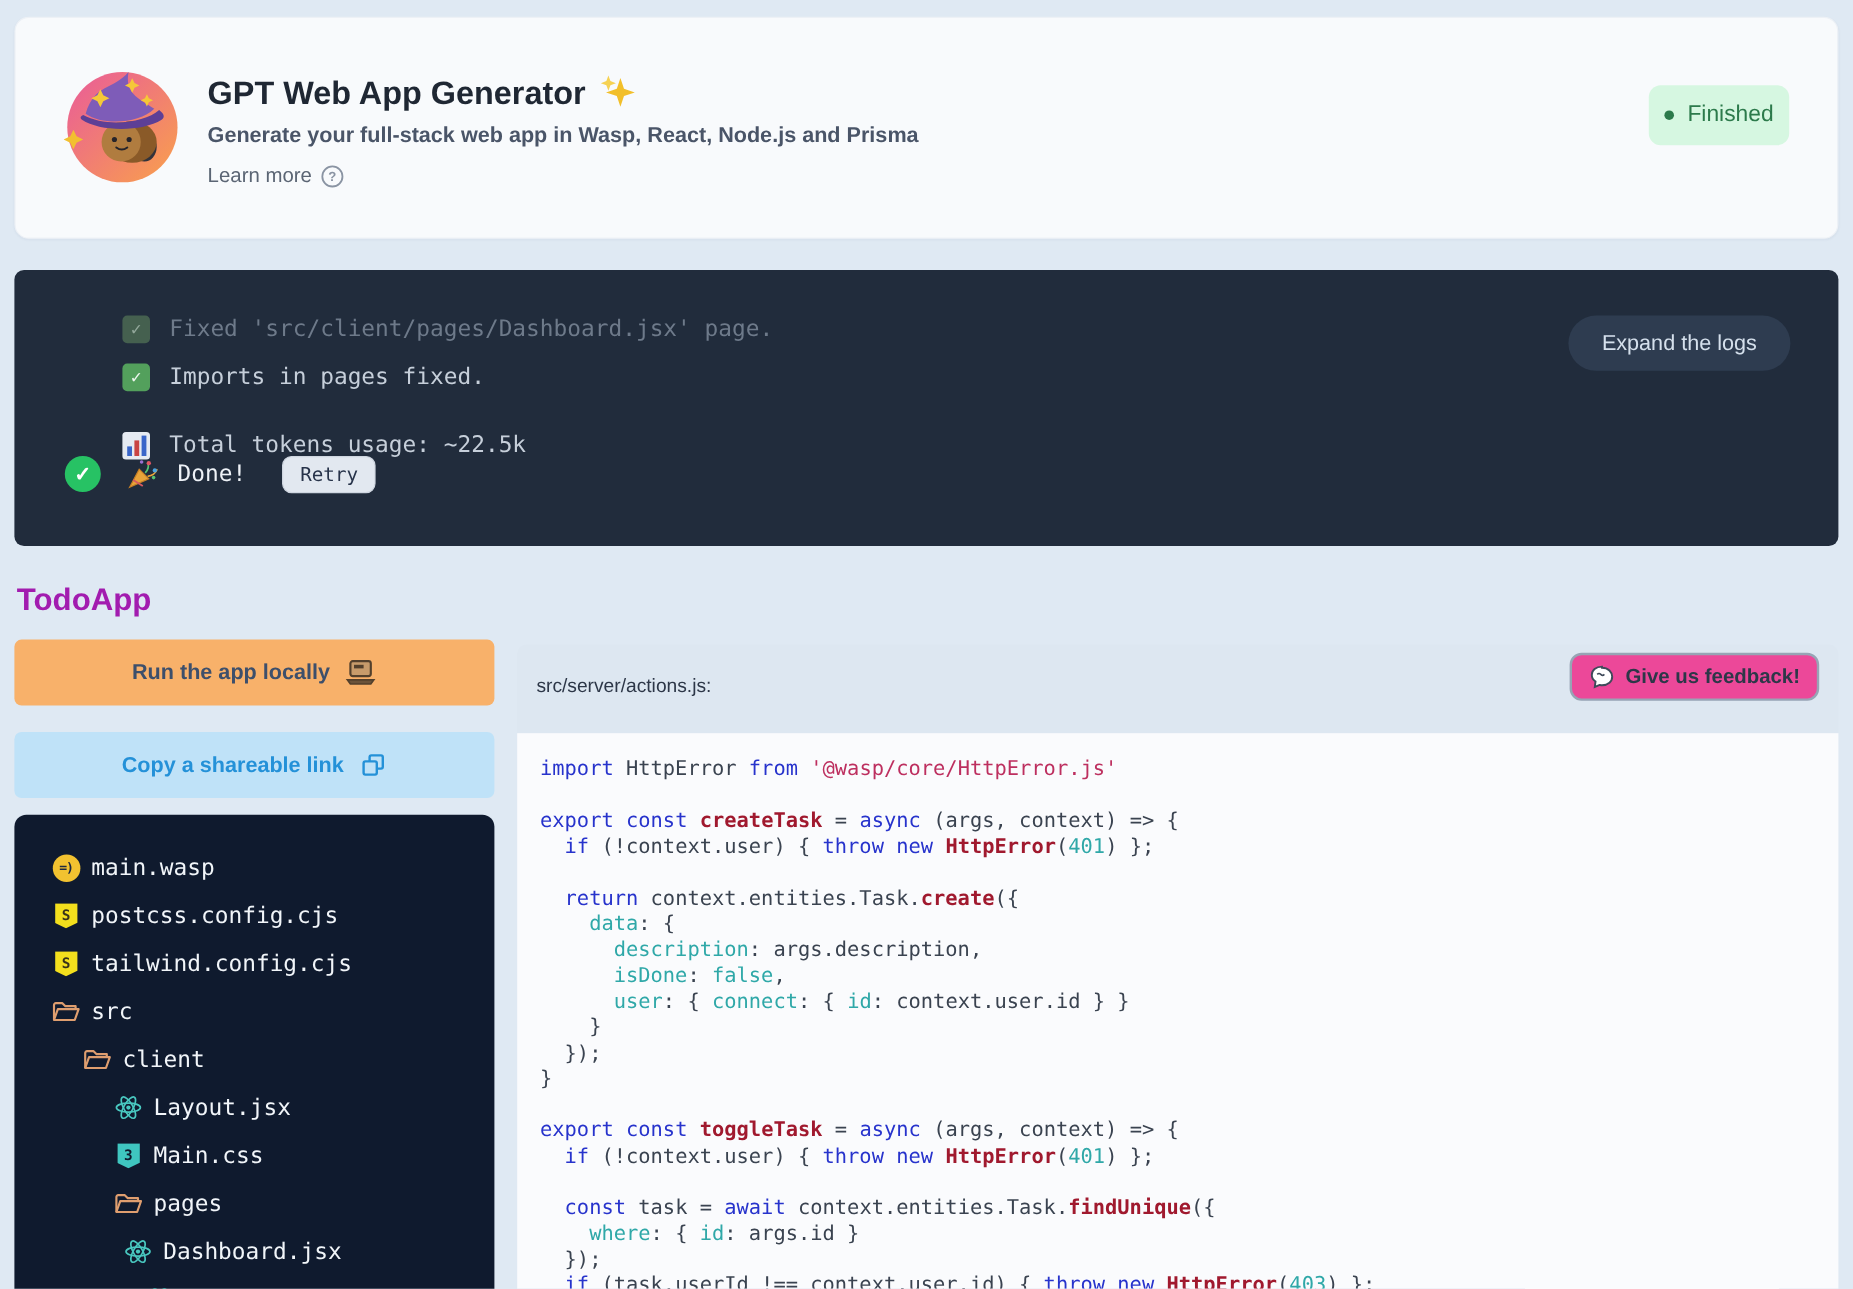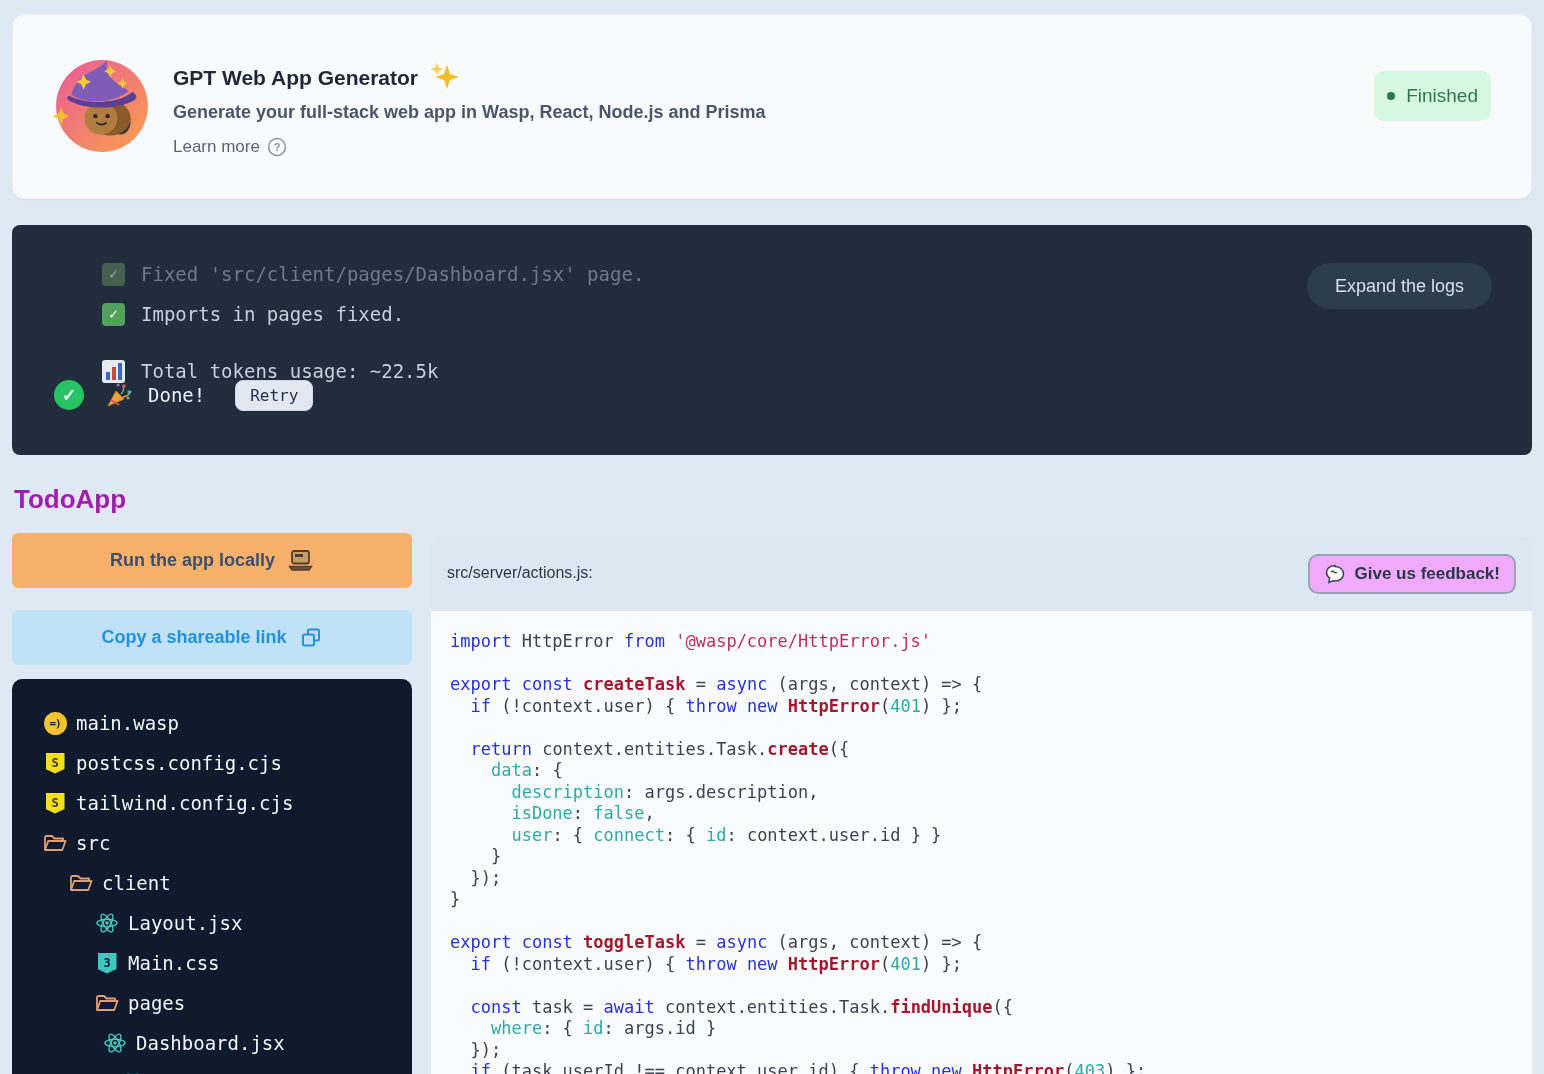--- a/index.html
+++ b/index.html
@@ -11,21 +11,21 @@
   }
   *{box-sizing:border-box;margin:0;padding:0}
   html,body{width:1544px;height:1074px;overflow:hidden}
   body{background:var(--page-bg);font-family:"Liberation Sans",sans-serif;position:relative}
   .abs{position:absolute}
 
   
   .header-card{left:12px;top:14px;width:1520px;height:185px;background:var(--card-bg);
     border:1px solid #edf1f6;border-radius:12px;box-shadow:0 1px 2px rgba(30,50,90,.05)}
   .logo{left:40px;top:42px;width:98px;height:98px}
-  .app-title{left:160px;top:46px;font-size:21px;font-weight:bold;color:#1f2733;display:flex;align-items:center;gap:10px}
+  .app-title{left:160px;top:46px;font-size:27px;font-weight:bold;color:#1f2733;display:flex;align-items:center;gap:10px}
   .app-subtitle{left:160px;top:87px;font-size:18px;font-weight:bold;color:#4a5568}
   .learn-more{left:160px;top:122px;font-size:17px;color:#5b6574;display:flex;align-items:center;gap:7px;cursor:pointer}
   .status-badge{right:40px;top:56px;height:50px;padding:0 13px;border-radius:10px;
     background:var(--badge-green-bg);color:var(--badge-green-text);font-size:19px;
     display:flex;align-items:center;gap:11px}
   .status-dot{width:8px;height:8px;border-radius:50%;background:var(--badge-green-text)}
 
   
   .log-panel{left:12px;top:225px;width:1520px;height:230px;background:var(--panel-dark);border-radius:8px}
   .log-row{position:absolute;left:90px;height:26px;display:flex;align-items:center;gap:16px;
@@ -64,22 +64,22 @@
   .shield{width:19px;height:21px;clip-path:polygon(0 0,100% 0,100% 78%,50% 100%,0 78%);
     display:flex;align-items:center;justify-content:center;font-size:12px;font-weight:bold;
     font-family:"DejaVu Sans Mono",monospace}
   .shield.js{background:#f3df1d;color:#37321a}
   .shield.css{background:#3fc6c0;color:#0f1a2e}
 
   
   .code-header{left:431px;top:537px;width:1101px;height:74px;background:var(--code-header-bg);
     border-radius:8px 8px 0 0}
   .code-path{position:absolute;left:16px;top:27px;font-size:16px;font-weight:normal;color:#2d3748}
-  .feedback-btn{position:absolute;right:16px;top:17px;height:40px;padding:0 14px;display:flex;
-    align-items:center;gap:8px;background:#f0abfc;border:2px solid #97a4b5;border-radius:10px;
+  .feedback-btn{position:absolute;right:16px;top:7px;height:40px;padding:0 14px;display:flex;
+    align-items:center;gap:8px;background:#ec4899;border:2px solid #97a4b5;border-radius:10px;
     font-size:17px;font-weight:bold;color:#2d3748;cursor:pointer}
   .code-area{left:431px;top:611px;width:1101px;height:463px;background:var(--code-bg);
     overflow:hidden;padding:20px 0 0 19px}
   .code-line{white-space:pre;min-height:21.5px;line-height:21.5px;font-size:17px;
     font-family:"DejaVu Sans Mono",monospace;color:#3a4350}
   .tok-k{color:var(--tok-keyword)}
   .tok-s{color:var(--tok-string)}
   .tok-t{color:var(--tok-title);font-weight:bold}
   .tok-a,.tok-n,.tok-l{color:var(--tok-attr)}
 </style>

